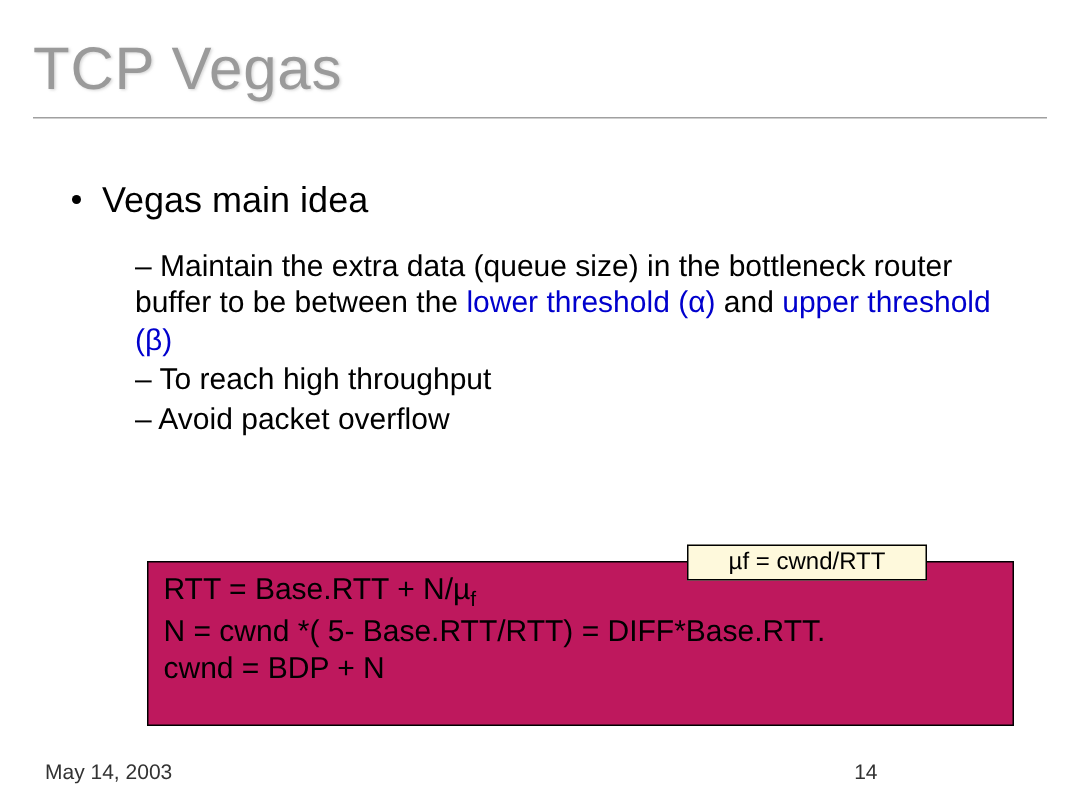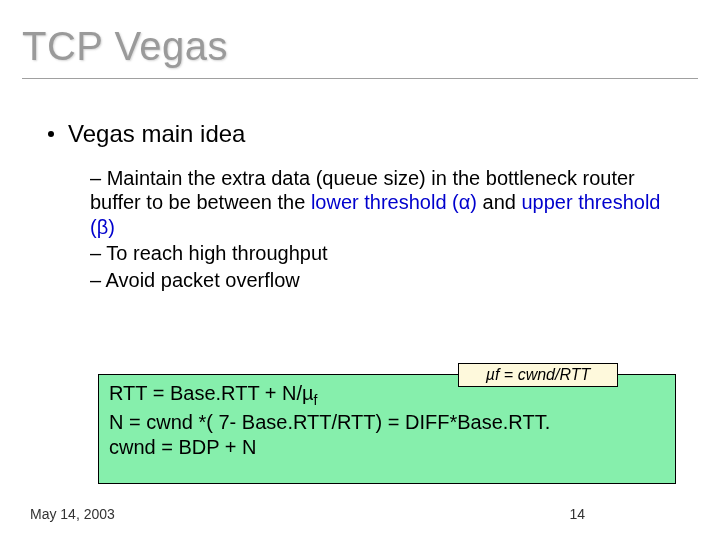--- a/index.html
+++ b/index.html
@@ -65,40 +65,39 @@
   .sub-item {
     margin-bottom: 2px;
   }
   .em-blue { color: #0000cd; }
   .formula-box {
     position: absolute;
     left: 98px;
     top: 374px;
     width: 578px;
     height: 110px;
-    background: #86efac;
+    background: #be185d;
     border: 1px solid #000;
     box-sizing: border-box;
     padding: 6px 10px 6px 10px;
     font-size: 20px;
     line-height: 1.25;
   }
   .formula-box .sub { font-size: 0.7em; vertical-align: sub; }
   .callout {
     position: absolute;
     left: 458px;
     top: 363px;
     width: 160px;
     background: #fef9dc;
     border: 1px solid #000;
     box-sizing: border-box;
     padding: 2px 4px;
     font-size: 16px;
     text-align: center;
-    font-style: italic;
   }
   .footer-date {
     position: absolute;
     left: 30px;
     bottom: 18px;
     font-size: 14px;
     color: #333;
   }
   .footer-num {
     position: absolute;
@@ -125,21 +124,21 @@
       <span>– Maintain the extra data (queue size) in the bottleneck router buffer to be between the </span><span class="em-blue">lower threshold (α)</span><span> and </span><span class="em-blue">upper threshold (β)</span>
     </div>
     <div class="sub-item">– To reach high throughput</div>
     <div class="sub-item">– Avoid packet overflow</div>
   </div>
 
   <div class="formula-box">
     <div>
       <span>RTT = Base.RTT + N/µ</span><span class="sub">f</span>
     </div>
-    <div>N = cwnd *( 7- Base.RTT/RTT) = DIFF*Base.RTT.</div>
+    <div>N = cwnd *( 5- Base.RTT/RTT) = DIFF*Base.RTT.</div>
     <div>cwnd = BDP + N</div>
   </div>
 
   <div class="callout">µf  = cwnd/RTT</div>
 
   <div class="footer-date">May 14, 2003</div>
   <div class="footer-num">14</div>
 
 </div>
 

